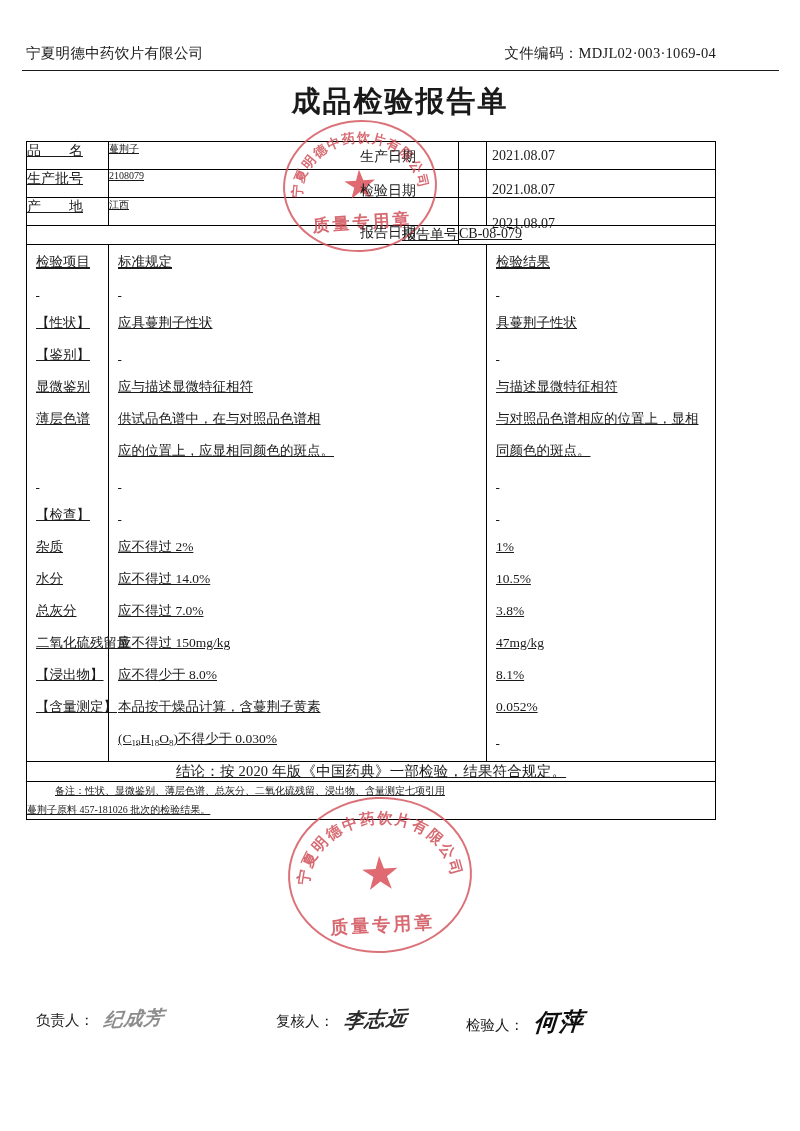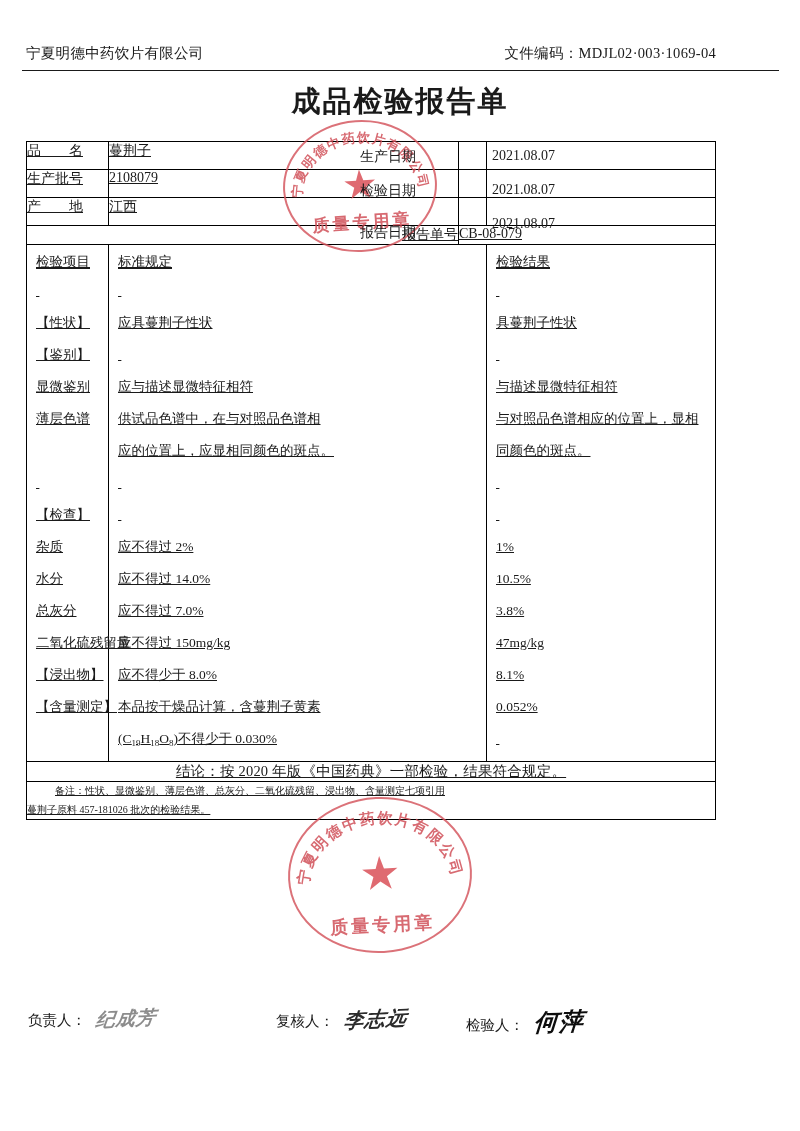--- a/index.html
+++ b/index.html
@@ -81,21 +81,21 @@
     font-size: 14px;
     padding: 6px 8px 6px 9px;
     white-space: nowrap;
   }
   .lbl-spread {
     display: flex;
     justify-content: space-between;
     width: 66px;
   }
   .val {
-    font-size: 14px;
+    font-size: 10px;
     padding: 6px 8px 6px 9px;
   }
   .row-info td { height: 27px; }
 
   .report-no-label { font-size: 14px; padding: 6px 9px; text-align: right; }
   .report-no-value { font-size: 14px; padding: 6px 9px 6px 2px; }
 
   
   .items-head {
     font-size: 13.5px;
@@ -143,21 +143,21 @@
     height: 52px;
     font-size: 14.5px;
   }
   .sign-block {
     position: absolute;
     top: 8px;
     display: flex;
     align-items: baseline;
     white-space: nowrap;
   }
-  .sign-a { left: 2px; }
+  .sign-a { left: 10px; }
   .sign-b { left: 250px; }
   .sign-c { left: 440px; }
   .sign-label { }
   .sign-name {
     font-family: "Liberation Serif", "DejaVu Serif", serif;
     font-style: italic;
     font-weight: bold;
     font-size: 21px;
     margin-left: 10px;
     color: #15130f;

